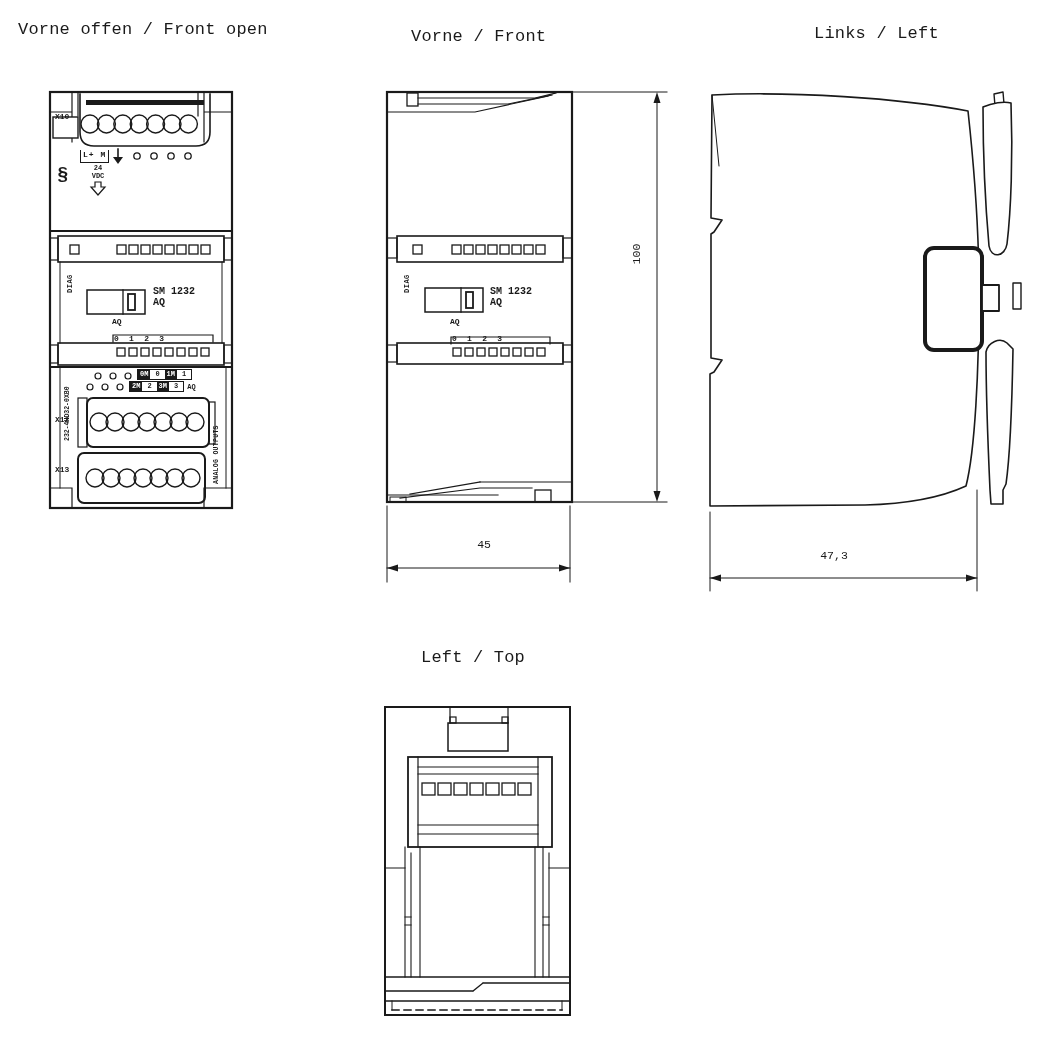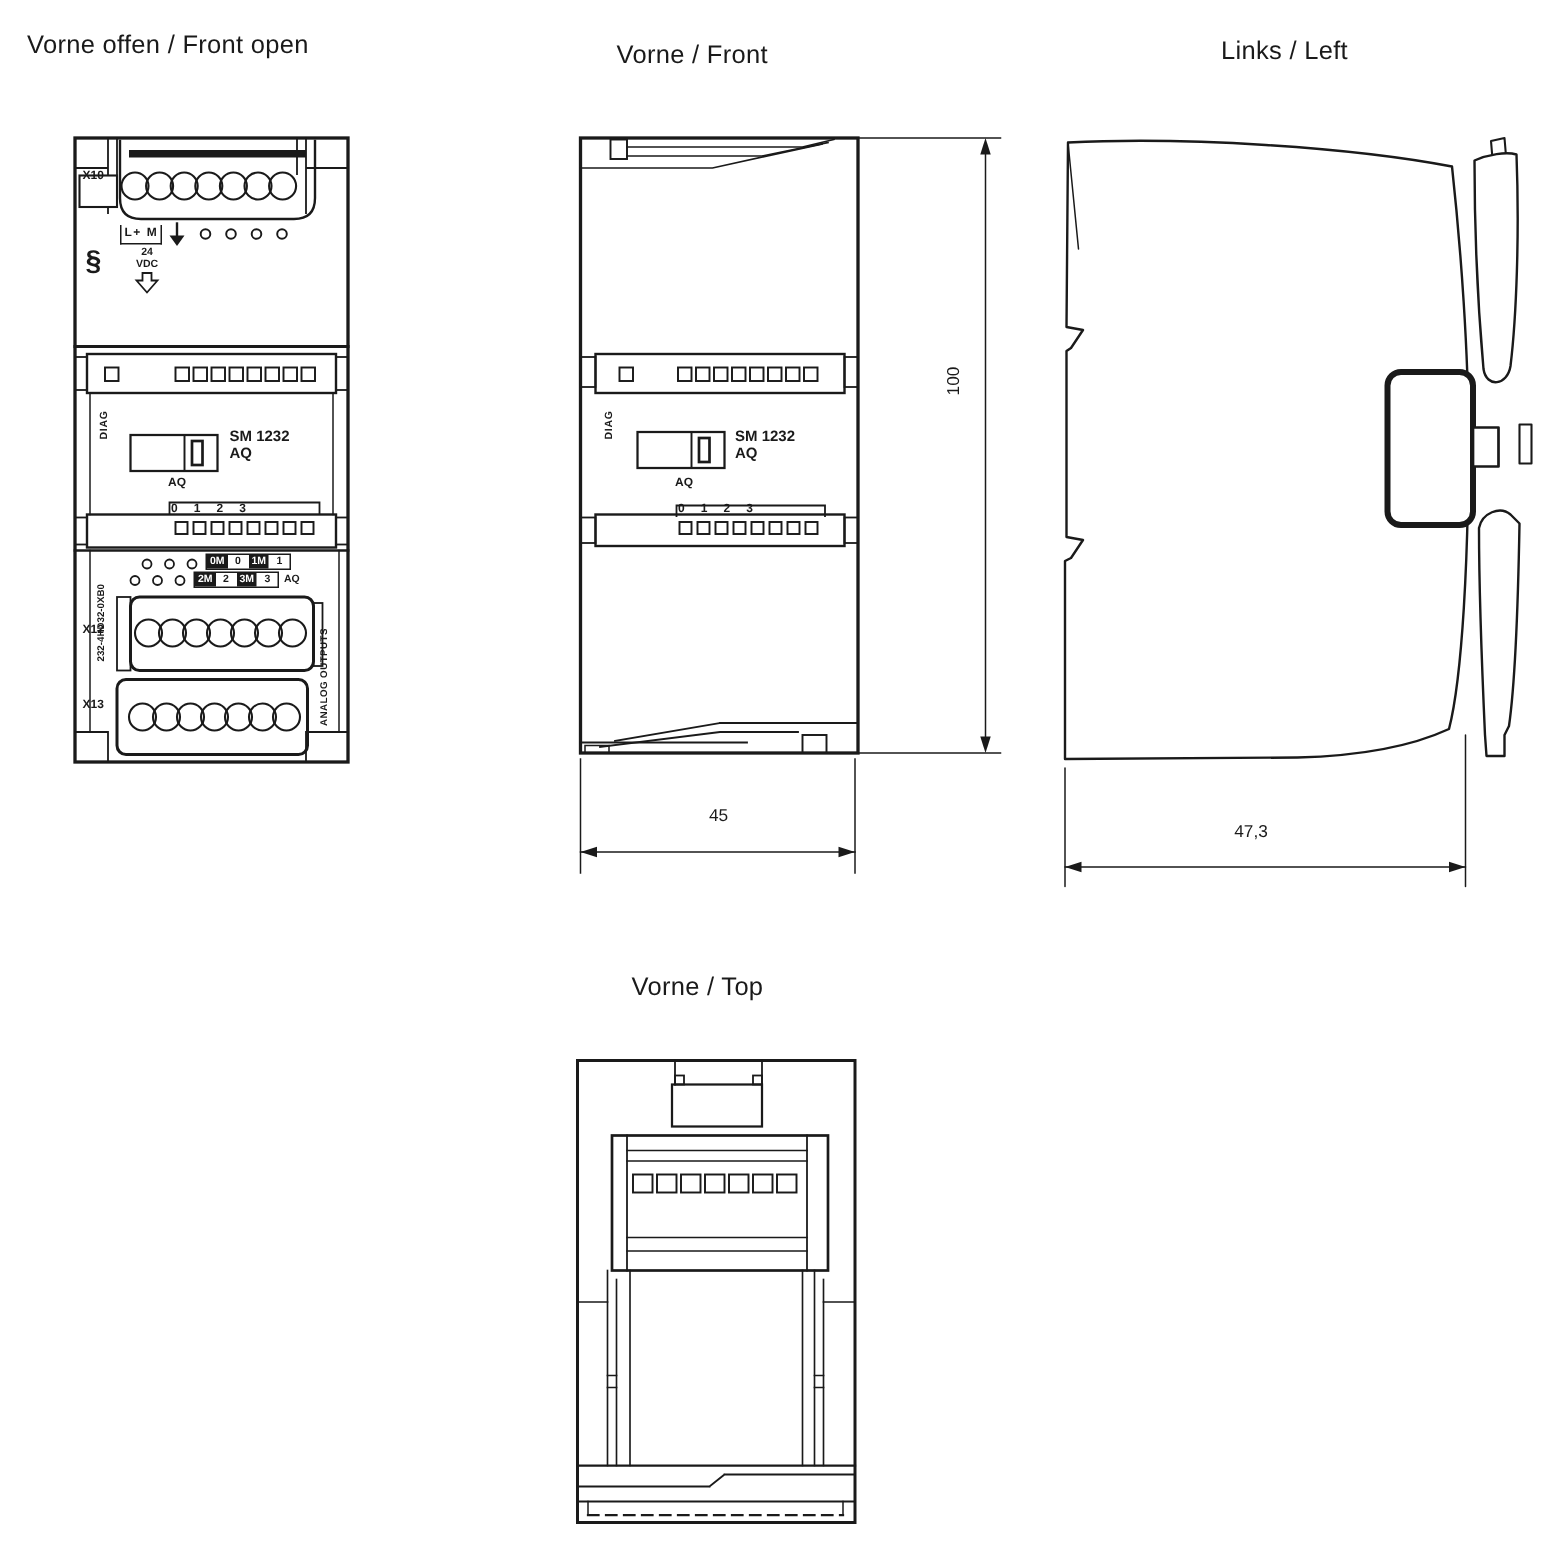--- a/index.html
+++ b/index.html
@@ -1,17 +1,17 @@
 <!DOCTYPE html>
 <html><head>
 <meta charset="utf-8">
 <style>
   html,body{margin:0;padding:0;background:#fff;}
   #canvas{position:relative;width:1039px;height:1037px;background:#ffffff;overflow:hidden;
-          font-family:Liberation Sans, sans-serif;color:#1a1a1a;}
+          font-family:Liberation Mono, monospace;color:#1a1a1a;}
   svg{position:absolute;overflow:visible;}
   .t{position:absolute;white-space:nowrap;color:#1a1a1a;}
   .title{font-size:17px;letter-spacing:.2px;}
   .vtext{position:absolute;transform:rotate(-90deg);transform-origin:0 0;white-space:nowrap;color:#1a1a1a;}
   .b{font-weight:bold;}
   .model{position:absolute;text-align:left;font-weight:bold;font-size:10px;line-height:10.5px;}
   .chs{position:absolute;display:flex;justify-content:space-between;font-weight:bold;font-size:8px;}
   .dim{font-size:11.5px;}
   .bracket{border-left:1px solid #1a1a1a;border-right:1px solid #1a1a1a;border-bottom:1px solid #1a1a1a;
            padding:0 2px 2px 2px;height:10px;line-height:10px;}
@@ -303,21 +303,21 @@
       <path d="M103 288 H190 M93 296 L103 288 M5 296 H93"></path>
       <line x1="5" y1="306" x2="190" y2="306"></line>
       <path d="M12 306 V315 M182 306 V315" stroke-width="1"></path>
       <line x1="12" y1="315" x2="182" y2="315" stroke-dasharray="7 5" stroke-width="1.5"></line>
     </g>
   </svg>
 
   <div class="t title" style="left:18px;top:20px;">Vorne offen / Front open</div>
   <div class="t title" style="left:411px;top:27px;text-align:center;">Vorne / Front</div>
   <div class="t title" style="left:766px;top:24px;margin-left:48px;">Links / Left</div>
-  <div class="t title" style="left:421px;top:648px;">Vorne / Top</div>
+  <div class="t title" style="left:421px;top:648px;">Left / Top</div>
 
   <div class="t b" style="left:55px;top:112px;font-size:8px;">X10</div>
   <div class="t b bracket" style="left:80px;top:150px;font-size:8px;letter-spacing:1px;">L+ M</div>
   <div class="supply" style="left:86px;top:165px;">
     <div>24</div>
     <div>VDC</div>
   </div>
   <div class="t b" style="left:57px;top:164px;font-size:19px;">§</div>
   <div class="vtext b" style="left:66px;top:293px;font-size:7px;letter-spacing:.5px;">DIAG</div>
   <div class="model" style="left:153px;top:287px;width:62px;">
@@ -359,17 +359,17 @@
     <div>AQ</div>
   </div>
   <div class="t b" style="left:450px;top:317px;font-size:8px;">AQ</div>
   <div class="chs" style="left:452px;top:334px;width:50px;">
     <span>0</span>
     <span>1</span>
     <span>2</span>
     <span>3</span>
   </div>
   <div class="vtext dim" style="left:630px;top:271px;width:34px;text-align:center;">100</div>
-  <div class="t dim" style="left:467px;top:538px;width:24px;text-align:center;">45</div>
+  <div class="t dim" style="left:467px;top:538px;width:24px;text-align:right;">45</div>
 
   <div class="t dim" style="left:813px;top:549px;width:42px;text-align:center;">47,3</div>
 
 </div>
 
 </body></html>

